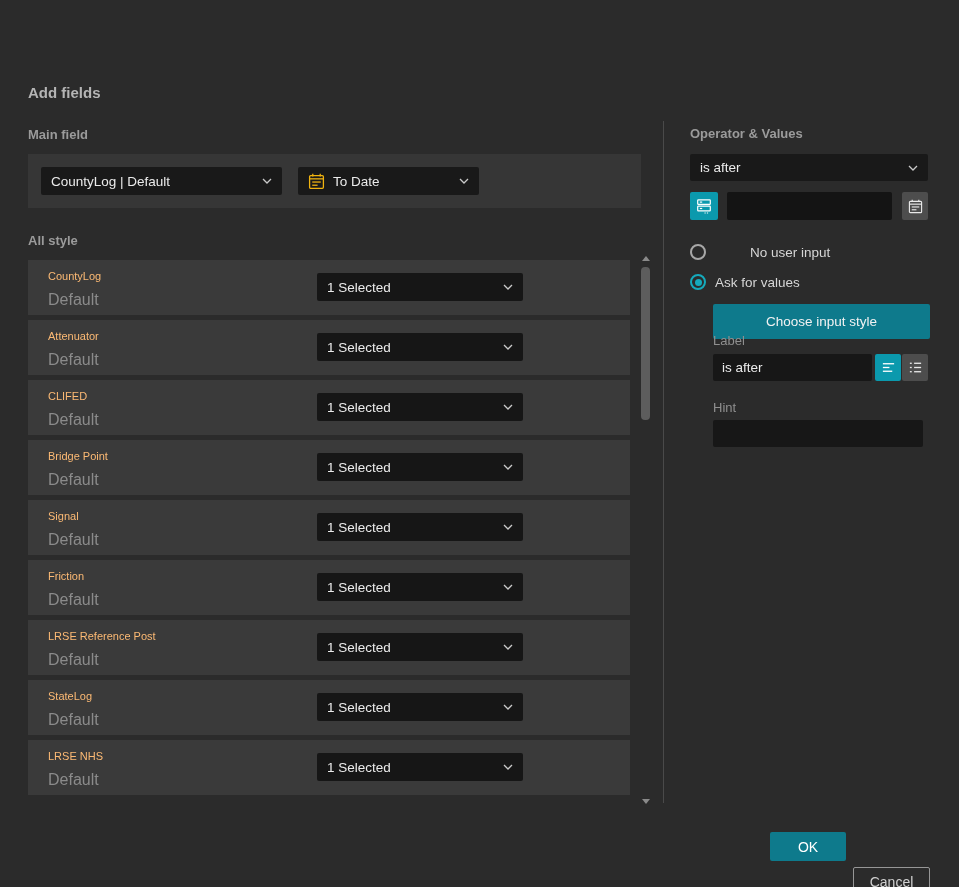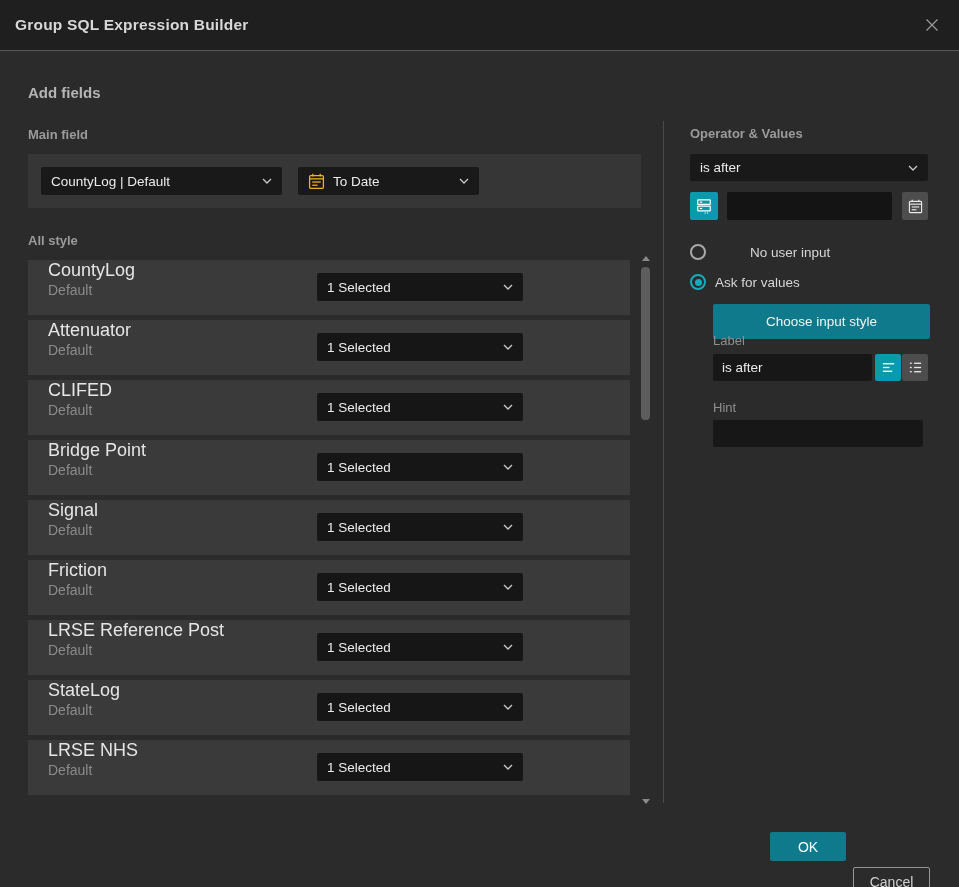--- a/index.html
+++ b/index.html
@@ -37,22 +37,22 @@
 
   
   .main-band { position:absolute; left:28px; top:154px; width:613px; height:54px; background:#363636; }
   .main-band .field-select { position:absolute; left:13px; top:13px; width:241px; height:28px; }
   .main-band .date-select  { position:absolute; left:270px; top:13px; width:181px; height:28px; }
   .date-select .cal { display:flex; align-items:center; margin-right:8px; }
 
   
   .fields-list { position:absolute; left:28px; top:260px; width:602px; }
   .field-row { position:relative; height:55px; background:#3a3a3a; margin-bottom:5px; }
-  .field-name { position:absolute; left:20px; top:0; font-size:18px; color:#e5e5e5; }
-  .field-subtitle { position:absolute; left:20px; top:22px; font-size:14px; color:#8b8b8b; }
+  .field-name { position:absolute; left:20px; top:10px; font-size:11px; color:#fdba74; }
+  .field-subtitle { position:absolute; left:20px; top:31px; font-size:16px; color:#8b8b8b; }
   .row-select { position:absolute; left:269px; top:13px; width:206px; height:28px; background:#161616;margin-left:20px; }
 
   
   .scrollbar { position:absolute; left:641px; top:254px; width:9px; height:552px; }
   .scroll-up, .scroll-down { position:absolute; left:1px; width:0; height:0; cursor:pointer; }
   .scroll-up { top:2px; border-left:4px solid transparent; border-right:4px solid transparent; border-bottom:5px solid #8a8a8a; }
   .scroll-down { bottom:2px; border-left:4px solid transparent; border-right:4px solid transparent; border-top:5px solid #8a8a8a; }
   .scroll-thumb { position:absolute; left:0; top:13px; width:9px; height:153px; background:#5d5d5d; border-radius:4px; cursor:grab; }
 
   
@@ -105,28 +105,20 @@
     position:absolute; left:853px; top:832px; width:77px; height:29px;
     background:transparent; color:#d0d0d0; border:1px solid #969696; border-radius:2px;
     font-size:14px; font-family:inherit; cursor:pointer;margin-top:35px;
   }
 </style>
 </head>
 <body>
 
 <div class="dialog">
 
-  <div class="header">
-    <div class="title">Group SQL Expression Builder</div>
-    <div class="close-btn">
-      <svg width="18" height="18" viewBox="0 0 18 18" fill="none" stroke="#9a9a9a" stroke-width="1.2">
-        <path d="M3.5 3.5l11 11M14.5 3.5l-11 11"></path>
-      </svg>
-    </div>
-  </div>
 
   <div class="section-heading" style="left:28px; top:84px;">Add fields</div>
   <div class="sub-heading" style="left:28px; top:127px;">Main field</div>
 
   <div class="main-band">
     <div class="select field-select">
       <span class="select-text">CountyLog | Default</span>
       <span class="chev">
         <svg width="10" height="6" viewBox="0 0 10 6" fill="none" stroke="#c9c9c9" stroke-width="1.3">
             <path d="M1 1l4 4 4-4"></path>

